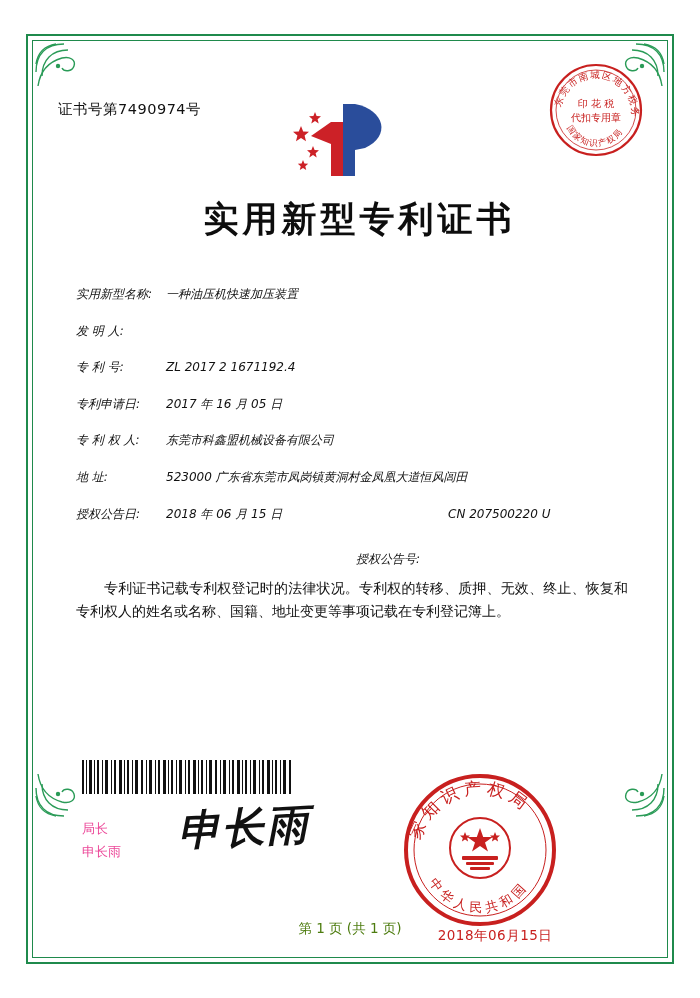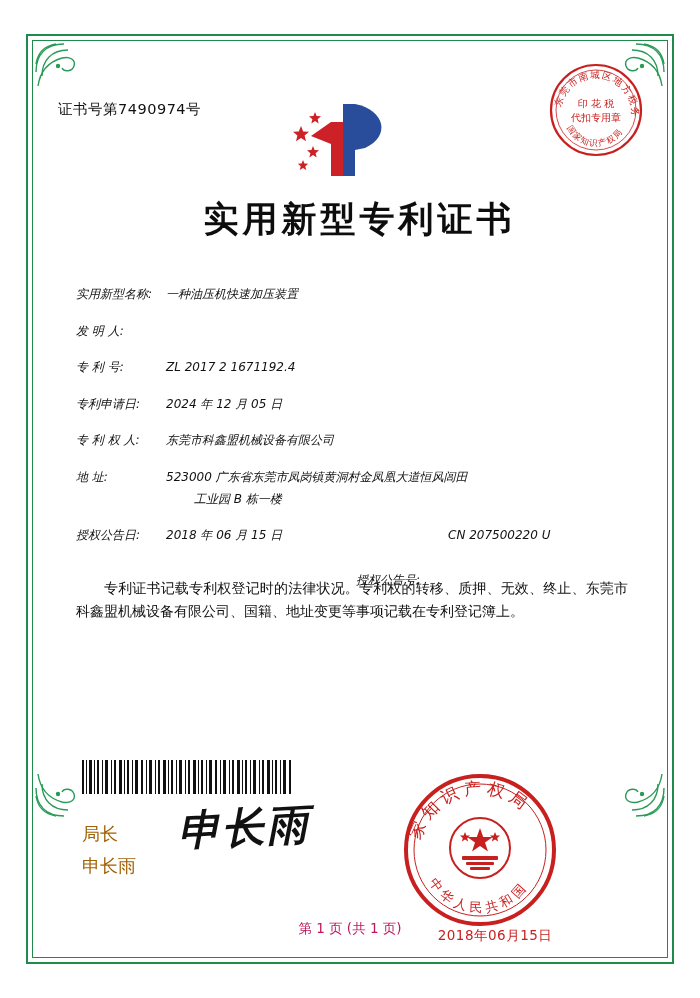--- a/index.html
+++ b/index.html
@@ -150,23 +150,23 @@
     height: 34px;
     overflow: hidden;
   }
   .barcode svg { display:block; }
 
   
   .sig-labels {
     position: absolute;
     left: 82px;
     top: 818px;
-    font-size: 18px;
+    font-size: 13px;
     line-height: 1.75;
-    color: #a16207;
+    color: #ec4899;
   }
   .sig-script {
     position: absolute;
     left: 178px;
     top: 800px;
     font-family: "DejaVu Serif", "Liberation Serif", serif;
     font-size: 42px;
     font-style: italic;
     font-weight: bold;
     letter-spacing: 2px;
@@ -193,21 +193,21 @@
     letter-spacing: 0.5px;
   }
 
   
   .page-no {
     position: absolute;
     left: 0; right: 0;
     top: 920px;
     text-align: center;
     font-size: 13.5px;
-    color: #be185d;
+    color: #4d7c0f;
   }
 </style>
 </head>
 <body>
 
 <div class="cert">
 
   <div class="border-outer"></div>
   <div class="border-inner"></div>
 
@@ -300,51 +300,50 @@
       <span class="lbl">发 明 人:</span>
     </div>
 
     <div class="row">
       <span class="lbl">专 利 号:</span>
       <span class="val">ZL 2017 2 1671192.4</span>
     </div>
 
     <div class="row">
       <span class="lbl">专利申请日:</span>
-      <span class="val">2024 年 12 月 05 日</span>
+      <span class="val">2017 年 16 月 05 日</span>
     </div>
 
     <div class="row">
       <span class="lbl">专 利 权 人:</span>
       <span class="val">东莞市科鑫盟机械设备有限公司</span>
     </div>
 
     <div class="row">
       <span class="lbl">地 址:</span>
       <span class="val">
         <span>523000  广东省东莞市凤岗镇黄洞村金凤凰大道恒风闾田</span>
-        <span class="line2">工业园 B 栋一楼</span>
       </span>
     </div>
 
     <div class="row split">
       <span class="half left">
         <span class="lbl">授权公告日:</span>
         <span class="val">2018 年 06 月 15 日</span>
       </span>
       <span class="half right">
         <span class="lbl">授权公告号:</span>
         <span class="val">CN 207500220 U</span>
       </span>
     </div>
 
   </div>
 
   <div class="paras">
-    <p>专利证书记载专利权登记时的法律状况。专利权的转移、质押、无效、终止、东莞市科鑫盟机械设备有限公司、国籍、地址变更等事项记载在专利登记簿上。</p>
+    <p>专利证书记载专利权登记时的法律状况。专利权的转移、质押、无效、终止、恢复和专利权人的姓名或名称、国籍、地址变更等事项记载在专利登记簿上。</p>
   </div>
 
   <div class="barcode">
     <svg viewBox="0 0 212 34" width="212" height="34">
       <g fill="#111">
         <rect x="0" y="0" width="2" height="34"></rect>
         <rect x="4" y="0" width="1" height="34"></rect>
         <rect x="7" y="0" width="3" height="34"></rect>
         <rect x="12" y="0" width="1" height="34"></rect>
         <rect x="15" y="0" width="2" height="34"></rect>

